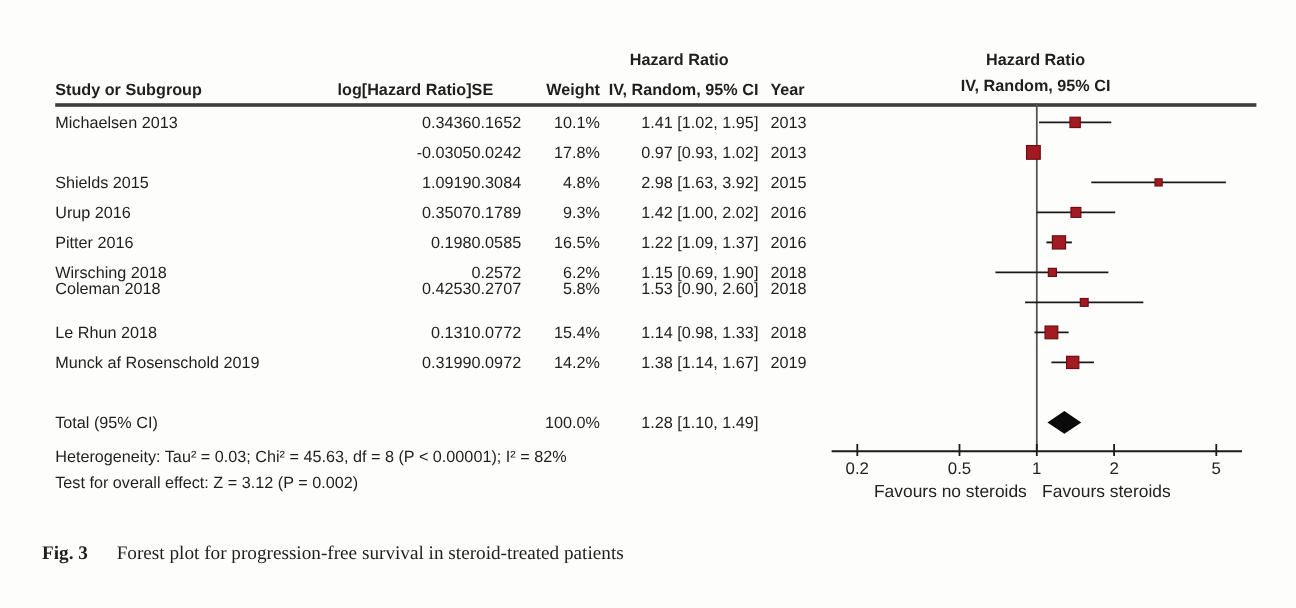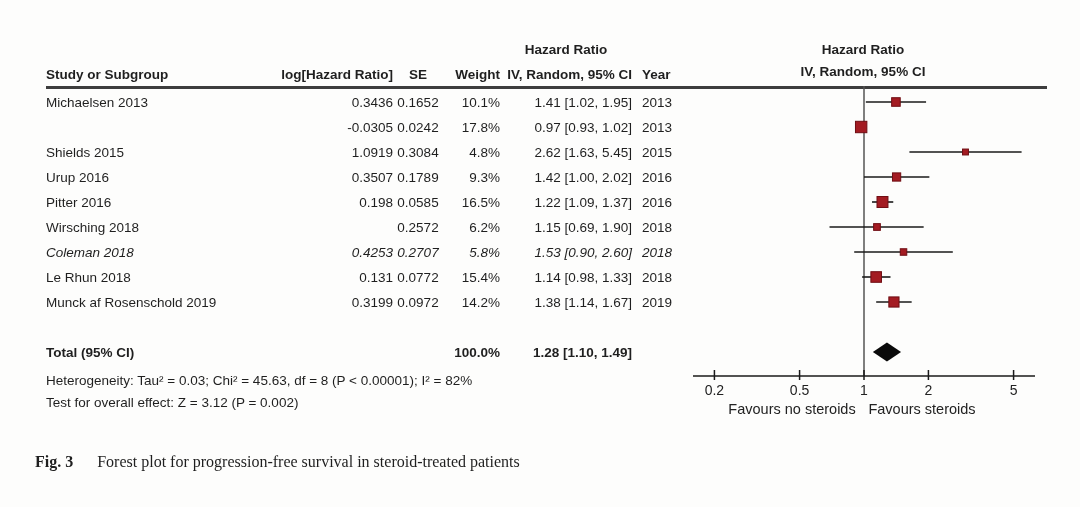--- a/index.html
+++ b/index.html
@@ -22,40 +22,40 @@
     white-space: nowrap;
   }
   #hr-group-left  { left: 486px; top: 42px;  width: 160px; }
   #plot-hdr-line1 { left: 763px; top: 42px;  width: 200px; }
   #plot-hdr-line2 { left: 763px; top: 64px;  width: 200px; }
 
   
   .cell { position: absolute; top: 0; height: 100%; white-space: nowrap; }
   .c-study  { left: 46px;  width: 200px; text-align: left;  }
   .c-loghr  { left: 248px; width: 145px; text-align: right; }
-  .c-se     { left: 393px; width: 50px;  text-align: center; }
+  .c-se     { left: 393px; width: 50px;  text-align: left; }
   .c-weight { left: 443px; width: 57px;  text-align: right; }
   .c-ci     { left: 500px; width: 132px; text-align: right; }
   .c-year   { left: 642px; width: 46px;  text-align: left;  }
 
   .hdr-row {
     position: absolute; left: 0; top: 64px;
     width: 720px; height: 22px; line-height: 22px;
     font-size: 13.5px; font-weight: bold;
   }
   .hdr-rule {
     position: absolute; left: 46px; top: 86px;
     width: 1001px; height: 3px; background: #3d3d3d;
   }
   .row {
     position: absolute; left: 0;
     width: 720px; height: 25px; line-height: 25px;
     font-size: 13.5px;
   }
-  .total-row { font-weight: bold; }
+  .total-row { font-weight: normal; }
   .stat-line {
     position: absolute; left: 46px;
     width: 640px; height: 25px; line-height: 25px;
     font-size: 13.5px; white-space: nowrap;
   }
   #het-line  { top: 368px; }
   #test-line { top: 390px; }
 
   #plot { position: absolute; left: 0; top: 0; width: 1080px; height: 507px; pointer-events: none; }
   #plot text { font-family: "Liberation Sans", sans-serif; }
@@ -101,21 +101,21 @@
         <div class="cell c-se">0.0242</div>
         <div class="cell c-weight">17.8%</div>
         <div class="cell c-ci">0.97 [0.93, 1.02]</div>
         <div class="cell c-year">2013</div>
       </div>
       <div class="row" style="top: 140px;">
         <div class="cell c-study">Shields 2015</div>
         <div class="cell c-loghr">1.0919</div>
         <div class="cell c-se">0.3084</div>
         <div class="cell c-weight">4.8%</div>
-        <div class="cell c-ci">2.62 [1.63, 5.45]</div>
+        <div class="cell c-ci">2.98 [1.63, 3.92]</div>
         <div class="cell c-year">2015</div>
       </div>
       <div class="row" style="top: 165px;">
         <div class="cell c-study">Urup 2016</div>
         <div class="cell c-loghr">0.3507</div>
         <div class="cell c-se">0.1789</div>
         <div class="cell c-weight">9.3%</div>
         <div class="cell c-ci">1.42 [1.00, 2.02]</div>
         <div class="cell c-year">2016</div>
       </div>
@@ -127,21 +127,21 @@
         <div class="cell c-ci">1.22 [1.09, 1.37]</div>
         <div class="cell c-year">2016</div>
       </div>
       <div class="row" style="top: 215px;">
         <div class="cell c-study">Wirsching 2018</div>
         <div class="cell c-se">0.2572</div>
         <div class="cell c-weight">6.2%</div>
         <div class="cell c-ci">1.15 [0.69, 1.90]</div>
         <div class="cell c-year">2018</div>
       </div>
-      <div class="row" style="top: 240px; font-style: italic;">
+      <div class="row" style="top: 228px;">
         <div class="cell c-study">Coleman 2018</div>
         <div class="cell c-loghr">0.4253</div>
         <div class="cell c-se">0.2707</div>
         <div class="cell c-weight">5.8%</div>
         <div class="cell c-ci">1.53 [0.90, 2.60]</div>
         <div class="cell c-year">2018</div>
       </div>
       <div class="row" style="top: 265px;">
         <div class="cell c-study">Le Rhun 2018</div>
         <div class="cell c-loghr">0.131</div>

